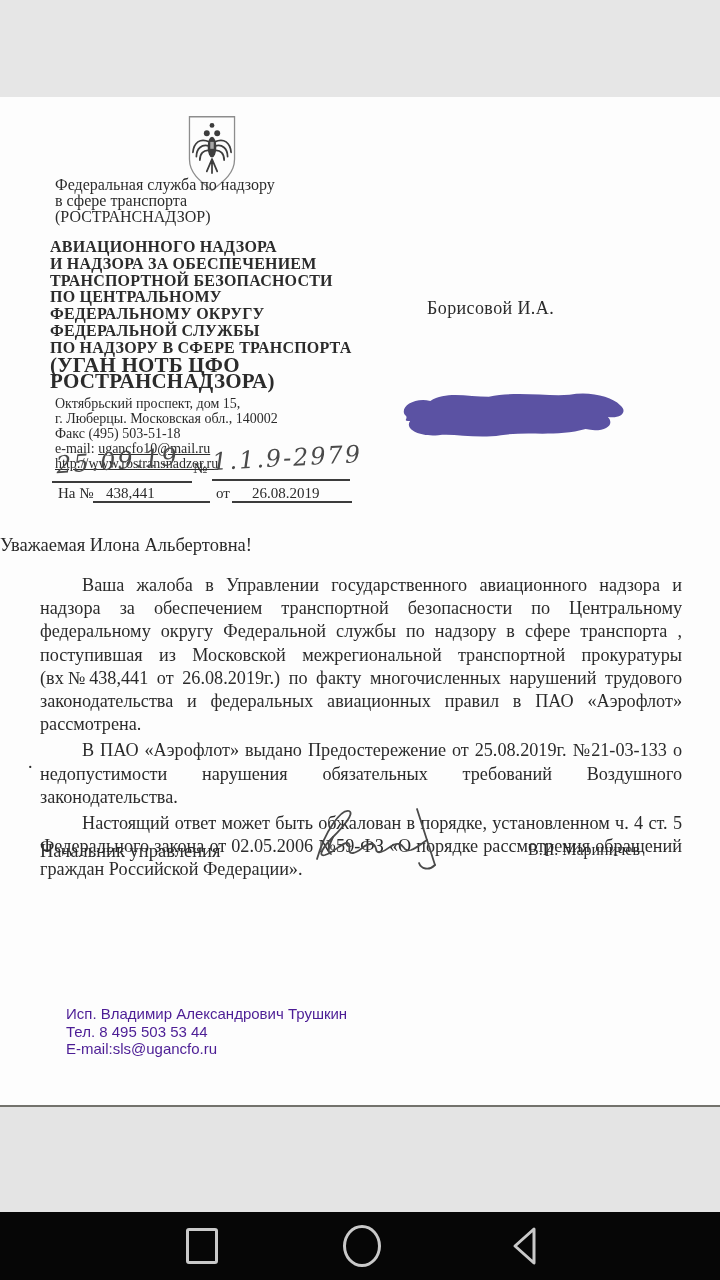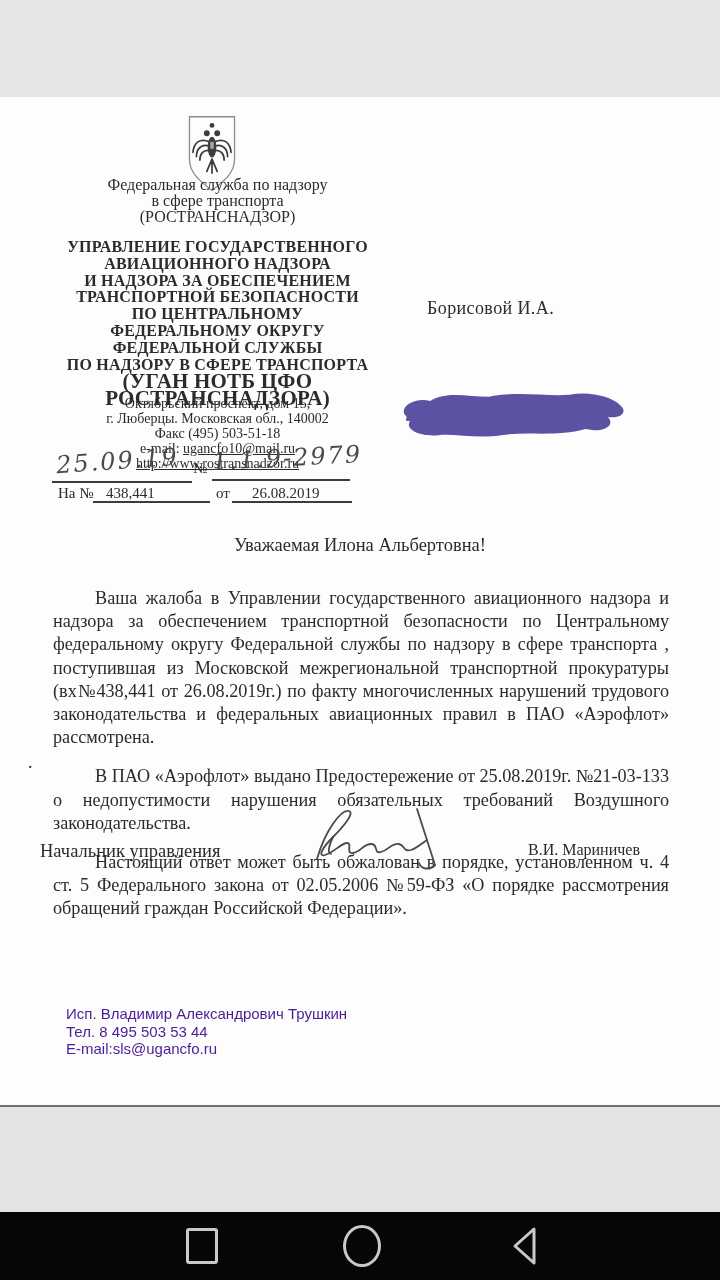--- a/index.html
+++ b/index.html
@@ -7,21 +7,21 @@
     position:relative;width:720px;height:1280px;margin:0 auto;
     background:#e6e6e6;overflow:hidden;
     font-family:"Liberation Serif","DejaVu Serif",serif;color:#2b2b2b;
   }
   
   .document{
     position:absolute;left:0;top:97px;width:720px;height:1008px;
     background:#fdfdfd;border-bottom:2px solid #73726c;
   }
   .abs{position:absolute;}
-  .center{text-align:center;}
+  .center{text-align:left;}
   
   .emblem{left:186px;top:15px;width:52px;height:84px;}
   .agency{left:55px;top:80px;width:325px;font-size:16px;line-height:16px;}
   .dept{left:50px;top:142px;width:335px;font-size:16px;line-height:16.8px;font-weight:bold;letter-spacing:.2px;}
   .dept .abbr{font-weight:bold;font-size:21px;}
   .address{left:55px;top:299px;width:325px;font-size:14px;line-height:15px;font-family:Liberation Serif, serif;}
   .address .u{text-decoration:underline;}
   
   .hand{font-style:italic;color:#4a4a4a;font-family:"DejaVu Serif",serif;letter-spacing:2px;}
   .hw-date{left:56px;top:350px;font-size:24px;transform:rotate(-4deg);}
@@ -36,21 +36,21 @@
   .lbl-na{left:58px;top:388px;}
   .val-in{left:106px;top:388px;}
   .lbl-ot{left:216px;top:388px;}
   .val-dt{left:252px;top:388px;}
   
   .addressee{left:427px;top:201px;font-size:18px;letter-spacing:.4px;}
   .redaction{left:396px;top:286px;width:234px;height:64px;}
   
   .salutation{left:0;top:438px;width:720px;font-size:18.5px;}
   .body-text{left:37px;top:474px;width:648px;font-size:18.2px;line-height:23.2px;text-align:justify;}
-  .body-text p{margin:16px;text-indent:42px;}
+  .body-text p{margin:3px;text-indent:42px;}
   .stray-dot{left:28px;top:655px;font-size:18px;}
   
   .sig-title{left:40px;top:744px;font-size:18.5px;}
   .sig-name{left:528px;top:744px;font-size:16px;}
   .sig-script{left:293px;top:616px;width:170px;height:160px;}
   
   .executor{left:66px;top:908px;font-size:15px;line-height:17.5px;
     font-family:"Liberation Sans","DejaVu Sans",sans-serif;color:#4c1d95;}
   
   .status-area{position:absolute;left:0;top:0;width:720px;height:97px;background:#e6e6e6;}
@@ -94,21 +94,20 @@
       </svg>
     </div>
 
     <div class="abs agency center">
       <div>Федеральная служба по надзору</div>
       <div>в сфере транспорта</div>
       <div>(РОСТРАНСНАДЗОР)</div>
     </div>
 
     <div class="abs dept center">
-      <div>УПРАВЛЕНИЕ ГОСУДАРСТВЕННОГО</div>
       <div>АВИАЦИОННОГО НАДЗОРА</div>
       <div>И НАДЗОРА ЗА ОБЕСПЕЧЕНИЕМ</div>
       <div>ТРАНСПОРТНОЙ БЕЗОПАСНОСТИ</div>
       <div>ПО ЦЕНТРАЛЬНОМУ</div>
       <div>ФЕДЕРАЛЬНОМУ ОКРУГУ</div>
       <div>ФЕДЕРАЛЬНОЙ СЛУЖБЫ</div>
       <div>ПО НАДЗОРУ В СФЕРЕ ТРАНСПОРТА</div>
       <div class="abbr">(УГАН НОТБ ЦФО РОСТРАНСНАДЗОРА)</div>
     </div>
 

